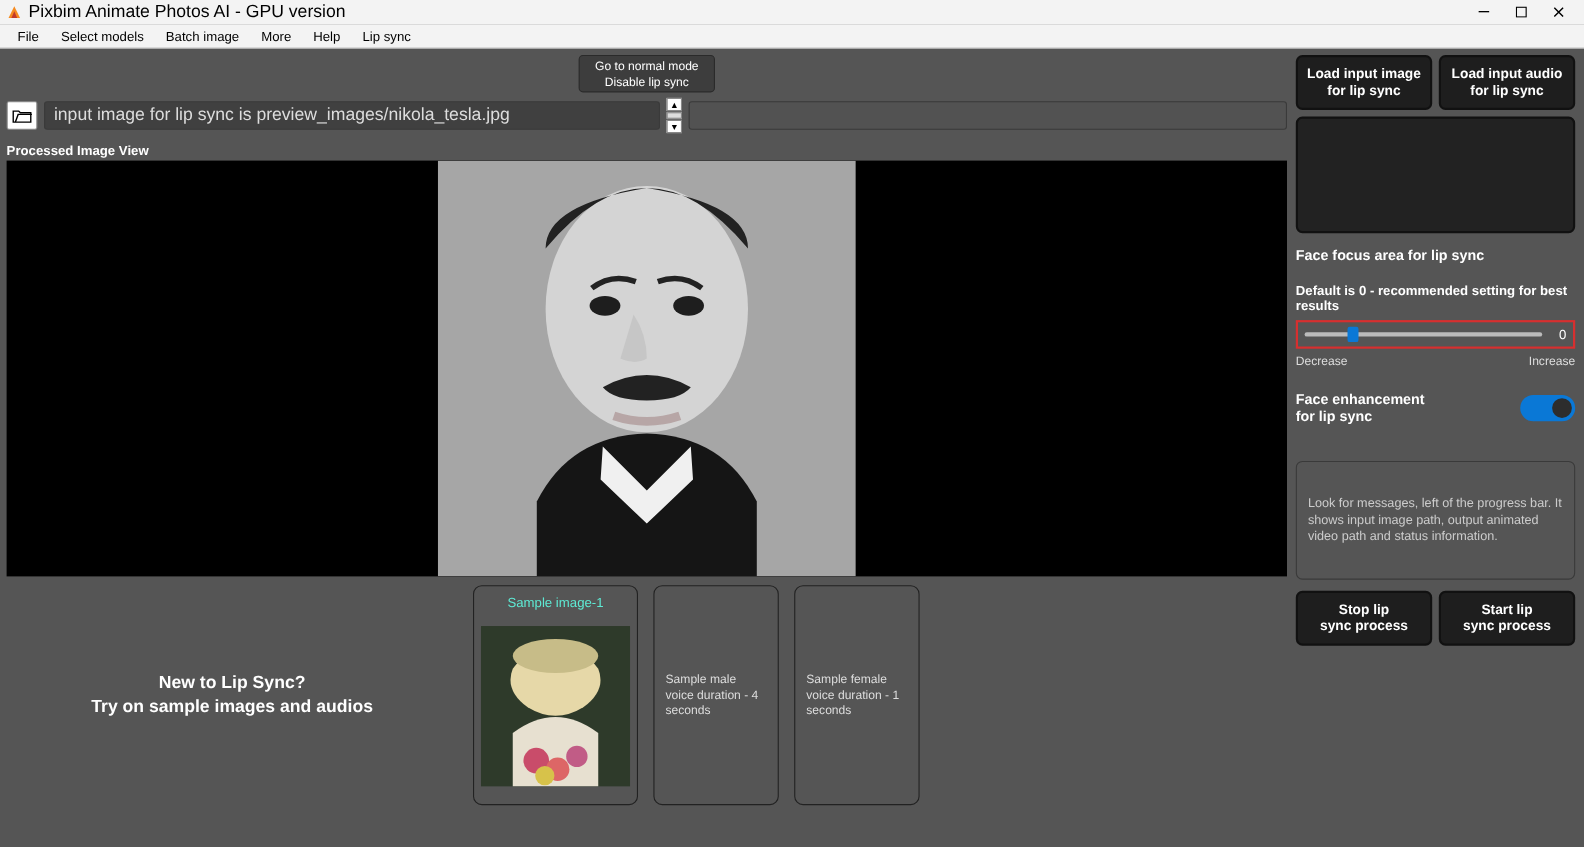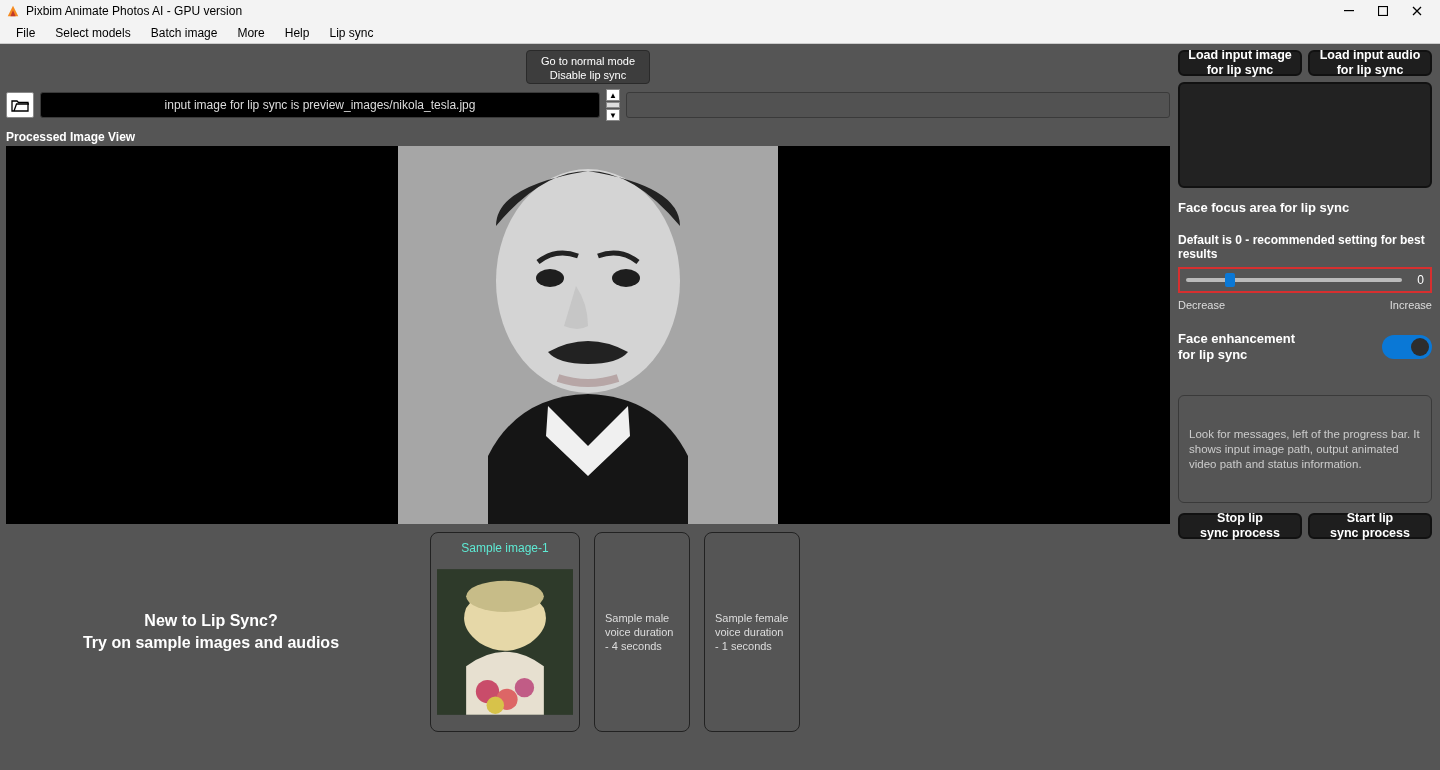--- a/index.html
+++ b/index.html
@@ -1,62 +1,62 @@
 <!DOCTYPE html>
 <html><head>
 <meta charset="utf-8">
 <style>
   * { box-sizing: border-box; margin: 0; padding: 0; font-family: "Segoe UI", Tahoma, sans-serif; }
   body { background: #555; color: #fff; font-size: 12px; width: 1440px; height: 770px; overflow: hidden; }
 
   
   .titlebar { background: #f3f3f3; color: #000; height: 22px; display: flex; align-items: center; padding: 0 6px; }
   .titlebar .icon { width: 14px; height: 14px; margin-right: 6px; }
-  .titlebar .title { flex: 1; font-size: 12px; }
+  .titlebar .title { flex: 1; font-size: 16px; }
   .titlebar .winbtn { width: 34px; height: 22px; display: flex; align-items: center; justify-content: center; cursor: pointer; }
 
   
   .menubar { background: #f3f3f3; color: #000; height: 22px; display: flex; align-items: center; padding: 0 6px; border-bottom: 1px solid #ccc; }
   .menubar .menuitem { padding: 2px 10px; cursor: pointer; font-size: 12px; }
 
   
   .content { display: flex; height: calc(770px - 44px); }
   .main { flex: 1; padding: 6px 4px 6px 6px; display:flex; flex-direction:column; }
   .sidebar { width: 266px; padding: 6px 8px 6px 4px; display:flex; flex-direction:column; gap:6px; }
 
   
   .moderow { display:flex; justify-content:center; height:34px; }
   .modebtn { background:#3d3d3d; border:1px solid #2a2a2a; border-radius:4px; color:#fff; font-size:11px; line-height:14px; padding:3px 14px; text-align:center; cursor:pointer; }
 
   
   .pathrow { display:flex; align-items:center; gap:6px; margin-top:6px; height:30px; }
   .folderbtn { width:28px; height:26px; background:#fff; border:1px solid #888; border-radius:2px; display:flex; align-items:center; justify-content:center; cursor:pointer; }
-  .pathbox { flex:1; height:26px; background:#000000; border:1px solid #3a3a3a; border-radius:3px; padding:4px 8px; color:#ddd; font-size:12px; display:flex; align-items:center; overflow:hidden;justify-content:center; }
+  .pathbox { flex:1; height:26px; background:#404040; border:1px solid #3a3a3a; border-radius:3px; padding:4px 8px; color:#ddd; font-size:16px; display:flex; align-items:center; overflow:hidden; }
   .updown { width:14px; display:flex; flex-direction:column; gap:1px; }
   .updown .arrow { width:14px; height:12px; background:#fff; border:1px solid #888; display:flex; align-items:center; justify-content:center; font-size:8px; color:#000; cursor:pointer; }
   .audiobox { flex:1; height:26px; background:#525252; border:1px solid #3a3a3a; border-radius:3px; }
 
   
   .views { display:flex; gap:8px; margin-top:10px; }
   .viewcol { flex:1; display:flex; flex-direction:column; min-width:0; }
   .viewlabel { font-weight:bold; font-size:12px; color:#fff; margin-bottom:2px; }
   .viewport { background:#000; height:378px; display:flex; align-items:center; justify-content:center; overflow:hidden; }
   .viewport svg { height:100%; }
 
   
   .samplestrip { display:flex; gap:14px; margin-top:8px; align-items:stretch; }
   .introtext { width:410px; display:flex; flex-direction:column; align-items:center; justify-content:center; font-weight:bold; font-size:16px; color:#fff; line-height:22px; text-align:center; }
   .samplecard { width:150px; height:200px; border:1px solid #222; border-radius:8px; background:#555; display:flex; flex-direction:column; align-items:center; padding:8px 6px; cursor:pointer; }
-  .samplecard.small { width:96px;align-items:flex-end; }
+  .samplecard.small { width:114px;align-items:flex-end; }
   .samplecard .caption { font-size:12px; color:#5eead4; margin-bottom:6px; }
   .samplecard .thumb { flex:1; width:100%; display:flex; align-items:center; justify-content:center; overflow:hidden; }
   .samplecard .voicetxt { font-size:11px; color:#ddd; text-align:left; line-height:14px; padding:0 4px; display:flex; align-items:center; height:100%; }
 
   
-  .bigbtn { flex:1; height:26px; background:#1e1e1e; border:2px solid #111; border-radius:6px; color:#fff; font-weight:bold; font-size:12.5px; line-height:15px; display:flex; align-items:center; justify-content:center; text-align:center; cursor:pointer; padding:10px 6px; }
+  .bigbtn { flex:1; height:50px; background:#1e1e1e; border:2px solid #111; border-radius:6px; color:#fff; font-weight:bold; font-size:12.5px; line-height:15px; display:flex; align-items:center; justify-content:center; text-align:center; cursor:pointer; padding:10px 6px; }
   .btnrow { display:flex; gap:6px; }
   .previewbox { height:106px; background:#222; border:2px solid #111; border-radius:6px; }
   .panelhdr { font-weight:bold; font-size:13px; color:#fff; margin-top:6px; }
   .subhdr { font-weight:bold; font-size:12px; color:#fff;margin-top:12px; }
   .sliderwrap { border:2px solid #d72f2f; padding:4px 6px; display:flex; align-items:center; gap:6px; background:#555; }
   .slider-track { flex:1; height:14px; position:relative; }
   .slider-track .rail { position:absolute; left:0; right:0; top:5px; height:4px; background:#bbb; border-radius:2px; }
   .slider-track .thumb { position:absolute; top:0; left:18%; width:10px; height:14px; background:#0a78d6; border-radius:2px; }
   .slider-val { width:16px; text-align:right; font-size:12px; color:#fff; }
   .sublabels { display:flex; justify-content:space-between; font-size:11px; color:#ddd; }

